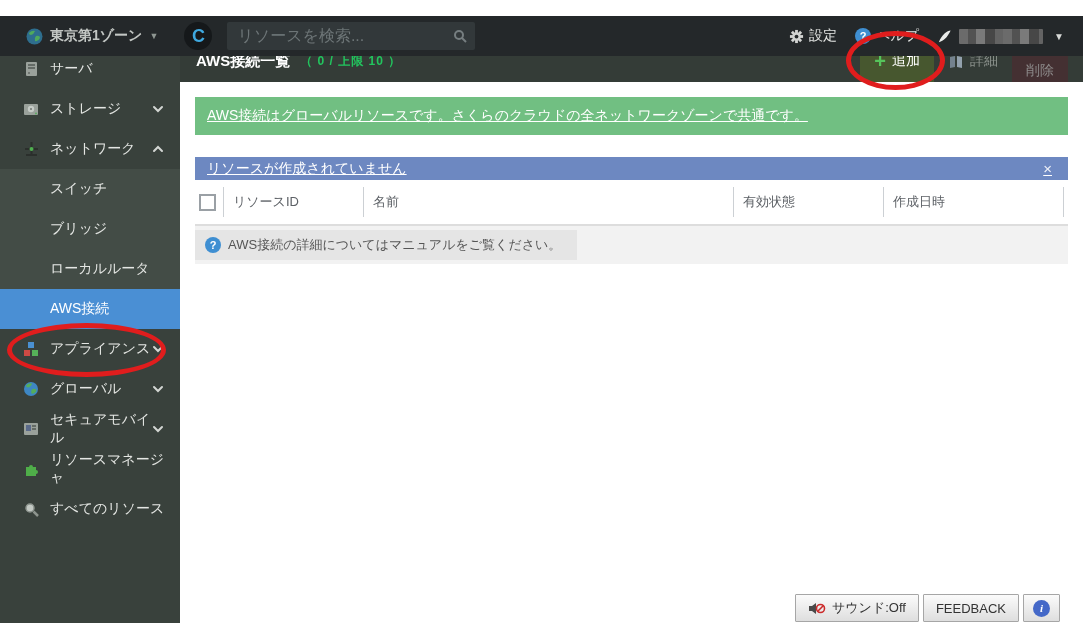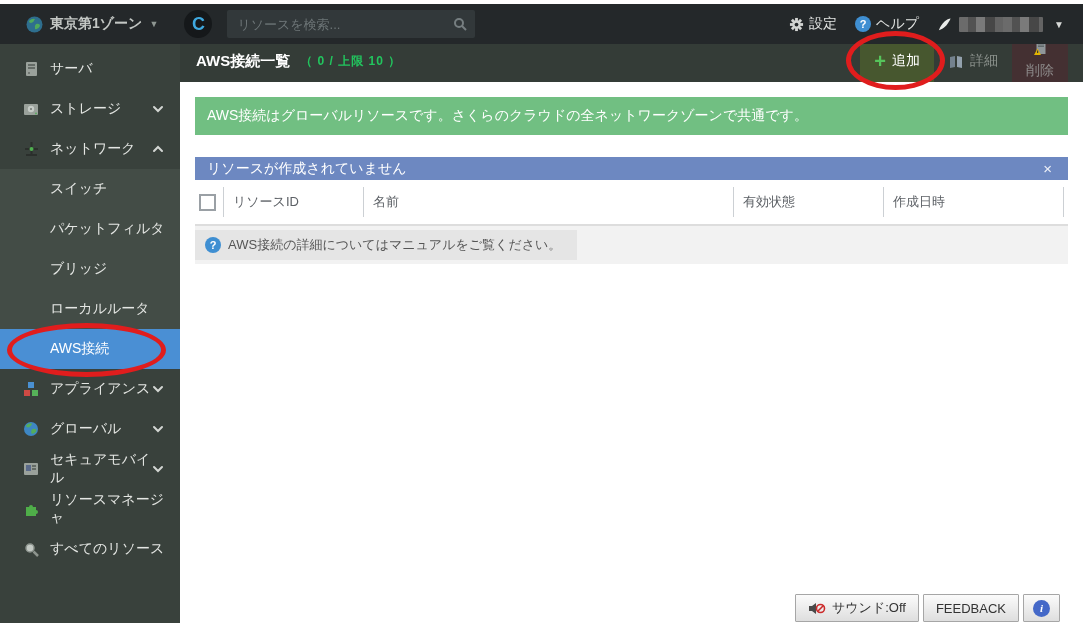--- a/index.html
+++ b/index.html
@@ -5,38 +5,38 @@
   * { box-sizing: border-box; margin: 0; padding: 0; }
   html,body { width:1083px; height:623px; }
   body {
     font-family: "Liberation Sans", "DejaVu Sans", sans-serif;
     position: relative; overflow: hidden; background:#fff;
     -webkit-font-smoothing: antialiased;
   }
 
   
   .topbar {
-    position:absolute; top:4px; left:0; width:1083px; height:40px;
+    position:absolute; top:16px; left:0; width:1083px; height:40px;
     background:#24282a; display:flex; align-items:center; z-index:5;
   }
   .zone-select { display:flex; align-items:center; gap:7px; padding:0 12px 0 26px; cursor:pointer; }
   .zone-label { color:#c3c7c4; font-size:14px; font-weight:bold; }
   .zone-caret { color:#8e9692; font-size:9px; }
   .logo-c {
     width:28px; height:28px; border-radius:50%; background:#15181a;
     display:flex; align-items:center; justify-content:center; margin-left:14px;
     color:#3fa9e0; font-weight:bold; font-size:18px; cursor:pointer;
   }
   .searchbox {
     margin-left:15px; width:248px; height:28px; background:#32383a;
     display:flex; align-items:center; padding:0 8px 0 10px; border-radius:2px;
   }
   .searchbox input {
     flex:1; background:transparent; border:none; outline:none;
-    color:#aeb4b2; font-size:13px; font-family:inherit;
+    color:#aeb4b2; font-size:16px; font-family:inherit;
   }
   .searchbox input::placeholder { color:#6d7577; }
   .topbar-right { margin-left:auto; display:flex; align-items:center; gap:8px; padding-right:14px; }
   .tb-item { display:flex; align-items:center; gap:5px; color:#e4e6e4; font-size:14px; cursor:pointer; padding:0 5px; }
   .help-circle, .q-circle {
     width:16px; height:16px; border-radius:50%; background:#3f8fd2; color:#fff;
     font-size:11px; font-weight:bold; display:flex; align-items:center; justify-content:center;
   }
   .user-blur {
     width:84px; height:15px; margin:0 6px 0 2px; border-radius:1px;
@@ -70,21 +70,21 @@
   .hdr-btns { margin-left:auto; display:flex; height:42px; margin-right:15px; }
   .hbtn {
     height:42px; border:none; display:flex; align-items:center; gap:6px;
     background:transparent; font-family:inherit; font-size:14px; cursor:pointer; padding:0 14px;
   }
   .hbtn.add { background:#47572f; color:#fff; }
   .hbtn.add .plus { color:#56c45b; font-size:20px; font-weight:bold; line-height:1; }
   .hbtn.detail { color:#8b918c; }
   .hbtn.delete { background:#443032; color:#8e8b8b;flex-direction:column; }
 
-  .banner { margin:0 15px; color:#fff; font-size:14px; display:flex; align-items:center; padding:0 12px; }
+  .banner { margin:0 15px; color:#fff; font-size:14px; display:flex; align-items:center; padding:0 12px;text-decoration:underline; }
   .banner-green { margin-top:15px; height:38px; background:#71bf82; }
   .banner-blue  { margin-top:22px;  height:23px; background:#6d88c1; }
   .banner-blue .close-x {
     margin-left:auto; color:#eef1f8; font-size:15px; cursor:pointer; padding:0 4px; line-height:1;
   }
 
   .table-head {
     margin:0 15px; height:46px; background:#fff; border-bottom:2px solid #ddd;
     display:flex; align-items:center;
   }
@@ -224,23 +224,20 @@
     <span class="chev">
       <svg width="12" height="8" viewBox="0 0 12 8">
           <polyline points="2,6 6,2 10,6" fill="none" stroke="#d3d6d3" stroke-width="2" stroke-linecap="round"></polyline>
         </svg>
     </span>
   </div>
 
   <div class="side-sub">
     <div class="side-item">
       <span class="slabel">スイッチ</span>
-    </div>
-    <div class="side-item">
-      <span class="slabel">パケットフィルタ</span>
     </div>
     <div class="side-item">
       <span class="slabel">ブリッジ</span>
     </div>
     <div class="side-item">
       <span class="slabel">ローカルルータ</span>
     </div>
     <div class="side-item active">
       <span class="slabel">AWS接続</span>
     </div>

